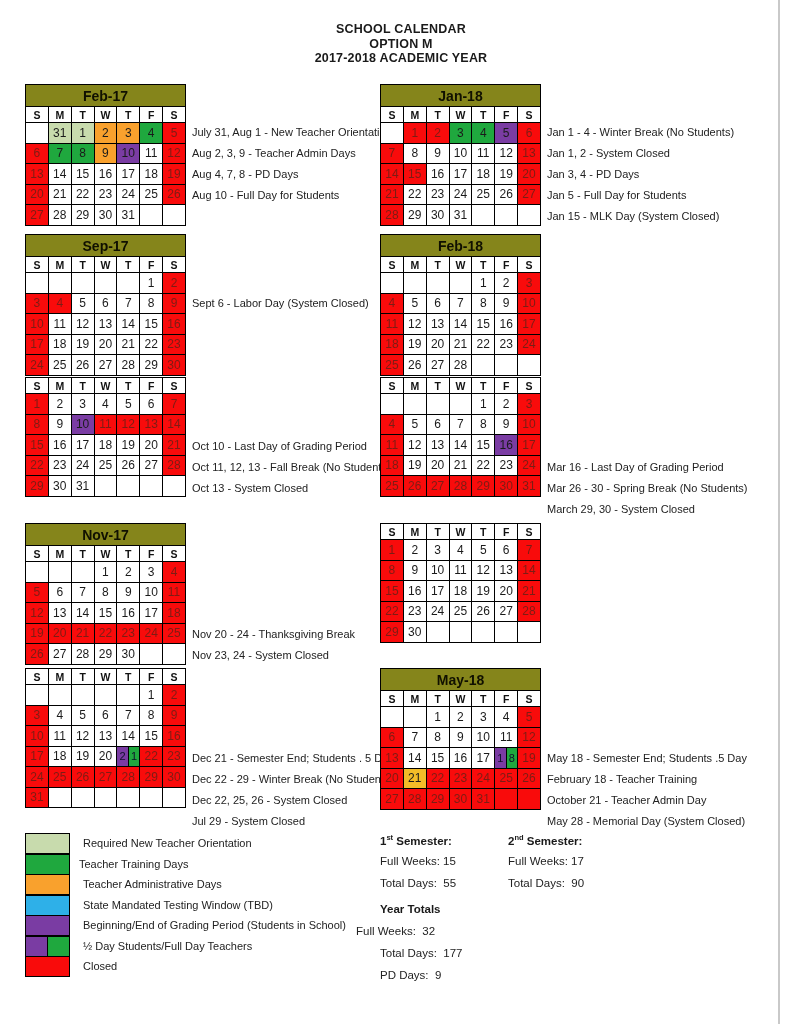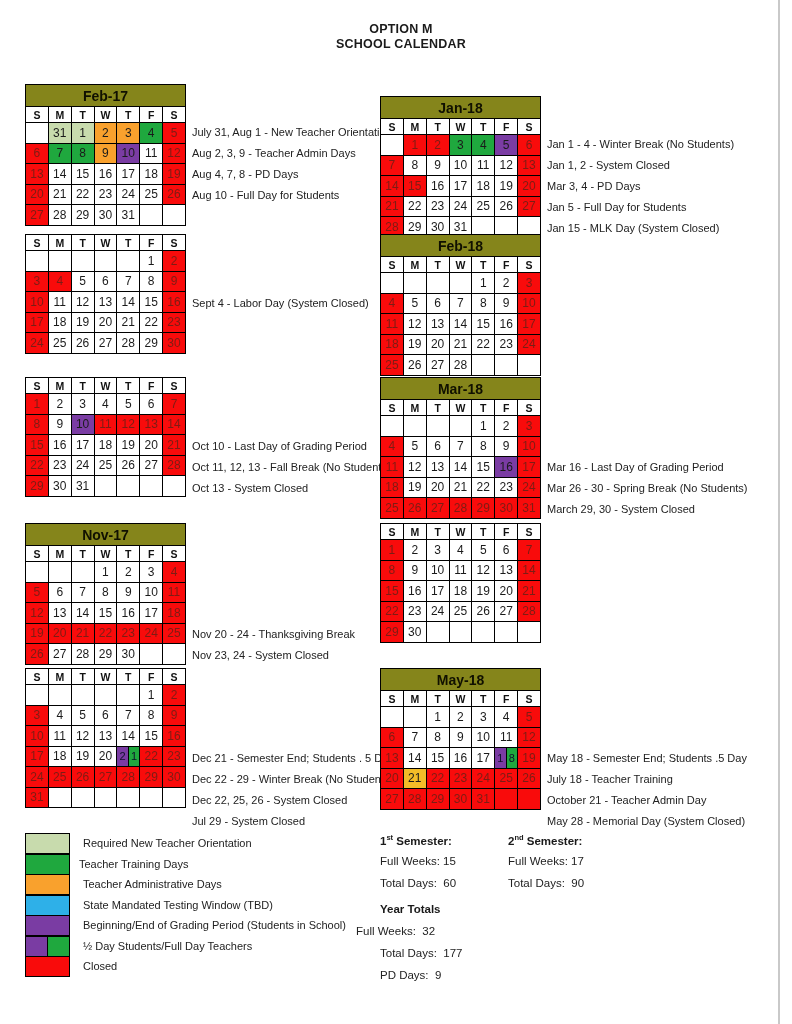--- a/index.html
+++ b/index.html
@@ -32,22 +32,23 @@
   .stat-title sup{font-size:7.5px;}
   .stat-line{position:absolute;font-size:11.5px;white-space:pre;color:#222;}
 
   .edge-line{position:absolute;left:778px;top:0;width:2px;height:1024px;background:#c9c9c9;}
 </style>
 </head>
 <body>
 
 <div id="page">
   <div class="page-title">
+    <div>SCHOOL CALENDAR</div>
     <div>OPTION M</div>
-    <div>SCHOOL CALENDAR</div>
+    <div>2017-2018 ACADEMIC YEAR</div>
   </div>
   <div class="edge-line"></div>
 <div class="month" style="left: 25px; top: 84px;">
       <table class="cal">
         <tbody>
           <tr>
             <th class="mh" colspan="7">Feb-17</th>
           </tr>
           <tr>
             <th class="dw">S</th>
@@ -107,20 +108,23 @@
       </table>
       <div class="note" style="top: 41.5px;">July 31, Aug 1 - New Teacher Orientation</div>
       <div class="note" style="top: 62.5px;">Aug 2, 3, 9 - Teacher Admin Days</div>
       <div class="note" style="top: 83.5px;">Aug 4, 7, 8 - PD Days</div>
       <div class="note" style="top: 104.5px;">Aug 10 - Full Day for Students</div>
     </div>
     <div class="month" style="left: 25px; top: 234px;">
       <table class="cal">
         <tbody>
           <tr>
+            <th class="mh" colspan="7">Sep-17</th>
+          </tr>
+          <tr>
             <th class="dw">S</th>
             <th class="dw">M</th>
             <th class="dw">T</th>
             <th class="dw">W</th>
             <th class="dw">T</th>
             <th class="dw">F</th>
             <th class="dw">S</th>
           </tr>
           <tr>
             <td class="day" style="background: rgb(255, 255, 255);"></td>
@@ -162,21 +166,21 @@
             <td class="day rt" style="background: rgb(249, 11, 11);">24</td>
             <td class="day" style="background: rgb(255, 255, 255);">25</td>
             <td class="day" style="background: rgb(255, 255, 255);">26</td>
             <td class="day" style="background: rgb(255, 255, 255);">27</td>
             <td class="day" style="background: rgb(255, 255, 255);">28</td>
             <td class="day" style="background: rgb(255, 255, 255);">29</td>
             <td class="day rt" style="background: rgb(249, 11, 11);">30</td>
           </tr>
         </tbody>
       </table>
-      <div class="note" style="top: 62.5px;">Sept 4 - Labor Day (System Closed)</div>
+      <div class="note" style="top: 62.5px;">Sept 6 - Labor Day (System Closed)</div>
     </div>
     <div class="month" style="left: 25px; top: 377px;">
       <table class="cal">
         <tbody>
           <tr>
             <th class="dw">S</th>
             <th class="dw">M</th>
             <th class="dw">T</th>
             <th class="dw">W</th>
             <th class="dw">T</th>
@@ -370,21 +374,21 @@
             <td class="day" style="background: rgb(255, 255, 255);"></td>
             <td class="day" style="background: rgb(255, 255, 255);"></td>
           </tr>
         </tbody>
       </table>
       <div class="note" style="top: 83.5px;">Dec 21 - Semester End; Students . 5 Day</div>
       <div class="note" style="top: 104.5px;">Dec 22 - 29 - Winter Break (No Students)</div>
       <div class="note" style="top: 125.5px;">Dec 22, 25, 26 - System Closed</div>
       <div class="note" style="top: 146.5px;">Jul 29 - System Closed</div>
     </div>
-    <div class="month" style="left: 380px; top: 84px; margin-top: 12px;">
+    <div class="month" style="left: 380px; top: 84px;">
       <table class="cal">
         <tbody>
           <tr>
             <th class="mh" colspan="7">Jan-18</th>
           </tr>
           <tr>
             <th class="dw">S</th>
             <th class="dw">M</th>
             <th class="dw">T</th>
             <th class="dw">W</th>
@@ -434,21 +438,21 @@
             <td class="day" style="background: rgb(255, 255, 255);">30</td>
             <td class="day" style="background: rgb(255, 255, 255);">31</td>
             <td class="day" style="background: rgb(255, 255, 255);"></td>
             <td class="day" style="background: rgb(255, 255, 255);"></td>
             <td class="day" style="background: rgb(255, 255, 255);"></td>
           </tr>
         </tbody>
       </table>
       <div class="note" style="top: 41.5px;">Jan 1 - 4 - Winter Break (No Students)</div>
       <div class="note" style="top: 62.5px;">Jan 1, 2 - System Closed</div>
-      <div class="note" style="top: 83.5px;">Mar 3, 4 - PD Days</div>
+      <div class="note" style="top: 83.5px;">Jan 3, 4 - PD Days</div>
       <div class="note" style="top: 104.5px;">Jan 5 - Full Day for Students</div>
       <div class="note" style="top: 125.5px;">Jan 15 - MLK Day (System Closed)</div>
     </div>
     <div class="month" style="left: 380px; top: 234px;">
       <table class="cal">
         <tbody>
           <tr>
             <th class="mh" colspan="7">Feb-18</th>
           </tr>
           <tr>
@@ -504,23 +508,20 @@
             <td class="day" style="background: rgb(255, 255, 255);"></td>
             <td class="day" style="background: rgb(255, 255, 255);"></td>
             <td class="day" style="background: rgb(255, 255, 255);"></td>
           </tr>
         </tbody>
       </table>
     </div>
     <div class="month" style="left: 380px; top: 377px;">
       <table class="cal">
         <tbody>
-          <tr>
-            <th class="mh" colspan="7">Mar-18</th>
-          </tr>
           <tr>
             <th class="dw">S</th>
             <th class="dw">M</th>
             <th class="dw">T</th>
             <th class="dw">W</th>
             <th class="dw">T</th>
             <th class="dw">F</th>
             <th class="dw">S</th>
           </tr>
           <tr>
@@ -695,21 +696,21 @@
             <td class="day rt" style="background: rgb(249, 11, 11);">28</td>
             <td class="day rt" style="background: rgb(249, 11, 11);">29</td>
             <td class="day rt" style="background: rgb(249, 11, 11);">30</td>
             <td class="day rt" style="background: rgb(249, 11, 11);">31</td>
             <td class="day" style="background: rgb(249, 11, 11);"></td>
             <td class="day" style="background: rgb(249, 11, 11);"></td>
           </tr>
         </tbody>
       </table>
       <div class="note" style="top: 83.5px;">May 18 - Semester End; Students .5 Day</div>
-      <div class="note" style="top: 104.5px;">July 18 - Teacher Training</div>
+      <div class="note" style="top: 104.5px;">February 18 - Teacher Training</div>
       <div class="note" style="top: 125.5px;">October 21 - Teacher Admin Day</div>
       <div class="note" style="top: 146.5px;">May 28 - Memorial Day (System Closed)</div>
     </div>
     <div class="legend-swatch" style="left: 25px; top: 833px; background: rgb(200, 219, 173);"></div>
     <div class="legend-label" style="left: 83px; top: 837px;">Required New Teacher Orientation</div>
     <div class="legend-swatch" style="left: 25px; top: 853.5px; background: rgb(31, 168, 62);"></div>
     <div class="legend-label" style="left: 79px; top: 857.5px;">Teacher Training Days</div>
     <div class="legend-swatch" style="left: 25px; top: 874px; background: rgb(249, 161, 45);"></div>
     <div class="legend-label" style="left: 83px; top: 878px;">Teacher Administrative Days</div>
     <div class="legend-swatch" style="left: 25px; top: 894.5px; background: rgb(46, 176, 232);"></div>
@@ -720,21 +721,21 @@
       <div class="spwrap">
         <div class="half" style="background: rgb(122, 60, 163);"></div>
         <div class="half" style="background: rgb(31, 168, 62); border-left: 1.5px solid rgb(0, 0, 0);"></div>
       </div>
     </div>
     <div class="legend-label" style="left: 83px; top: 939.5px;">½ Day Students/Full Day Teachers</div>
     <div class="legend-swatch" style="left: 25px; top: 956px; background: rgb(249, 11, 11);"></div>
     <div class="legend-label" style="left: 83px; top: 960px;">Closed</div>
     <div class="stat-title" style="left: 380px; top: 833px;"><span>1</span><sup>st</sup><span> Semester:</span></div>
     <div class="stat-line" style="left: 380px; top: 855px;">Full Weeks: 15</div>
-    <div class="stat-line" style="left: 380px; top: 877px;">Total Days:  60</div>
+    <div class="stat-line" style="left: 380px; top: 877px;">Total Days:  55</div>
     <div class="stat-title" style="left: 508px; top: 833px;"><span>2</span><sup>nd</sup><span> Semester:</span></div>
     <div class="stat-line" style="left: 508px; top: 855px;">Full Weeks: 17</div>
     <div class="stat-line" style="left: 508px; top: 877px;">Total Days:  90</div>
     <div class="stat-title" style="left: 380px; top: 903px;">Year Totals</div>
     <div class="stat-line" style="left: 356px; top: 925px;">Full Weeks:  32</div>
     <div class="stat-line" style="left: 380px; top: 947px;">Total Days:  177</div>
     <div class="stat-line" style="left: 380px; top: 969px;">PD Days:  9</div>
   </div>
 
 </body></html>

